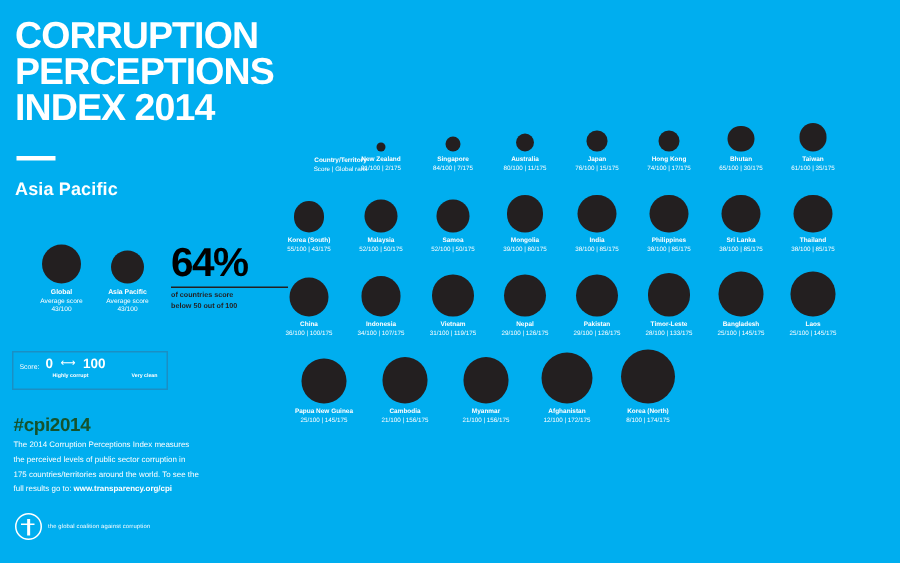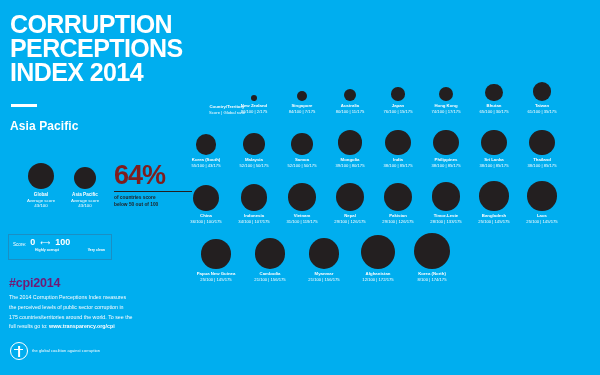--- a/index.html
+++ b/index.html
@@ -49,21 +49,21 @@
     margin-top:3px; line-height:1.25;
   }
   .stat .sc {
     font-size:4.4px; color:#ffffff; line-height:1.3;
   }
 
   .pct {
     position:absolute; left:106px; top:0px; width:88px;
   }
   .pct .big {
-    font-size:27px; font-weight:bold; color:#7f1d1d;
+    font-size:27px; font-weight:bold; color:#000000;
     line-height:0.95; letter-spacing:-1px;
   }
   .pct .uline {
     width:78px; height:1px; background:#231F20; margin:2px 0 3px 0;
   }
   .pct .cap {
     font-size:4.8px; font-weight:bold; color:#231F20; line-height:1.45;
   }
 
   .scalebox {
@@ -74,21 +74,21 @@
   }
   .scale-row { display:flex; align-items:center; gap:4px; }
   .scale-lab { font-size:4.6px; color:#fff; padding-top:3px; }
   .scale-num { font-size:9px; font-weight:bold; color:#fff; line-height:1; }
   .scale-arrow { font-size:7px; color:#fff; line-height:1; padding:0 1px; }
   .scale-sub { display:flex; justify-content:space-between; padding:1px 2px 0 22px; }
   .scale-sub span { font-size:3.5px; font-weight:bold; color:#fff; }
 
   .hashtag {
     position:absolute; left:9px; top:276px;
-    font-size:12.5px; font-weight:bold; color:#701a75; letter-spacing:-0.2px;
+    font-size:12.5px; font-weight:bold; color:#14532d; letter-spacing:-0.2px;
   }
   .blurb {
     position:absolute; left:9px; top:293px; width:180px;
     font-size:5.3px; line-height:1.85; color:#ffffff;
   }
   .blurb b { font-weight:bold; }
 
   .logo {
     position:absolute; left:10px; top:342px;
     display:flex; align-items:center; gap:4px;

